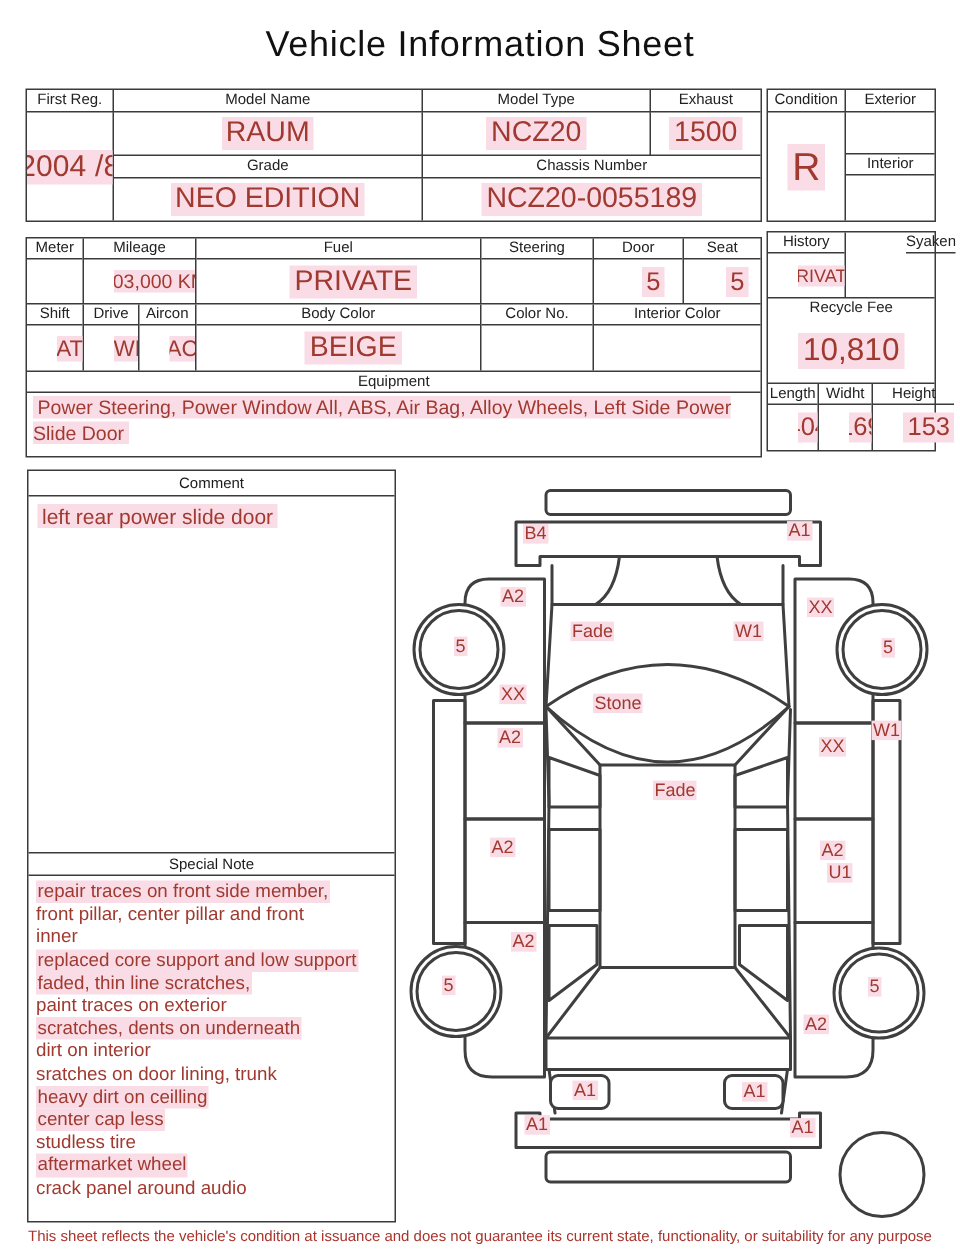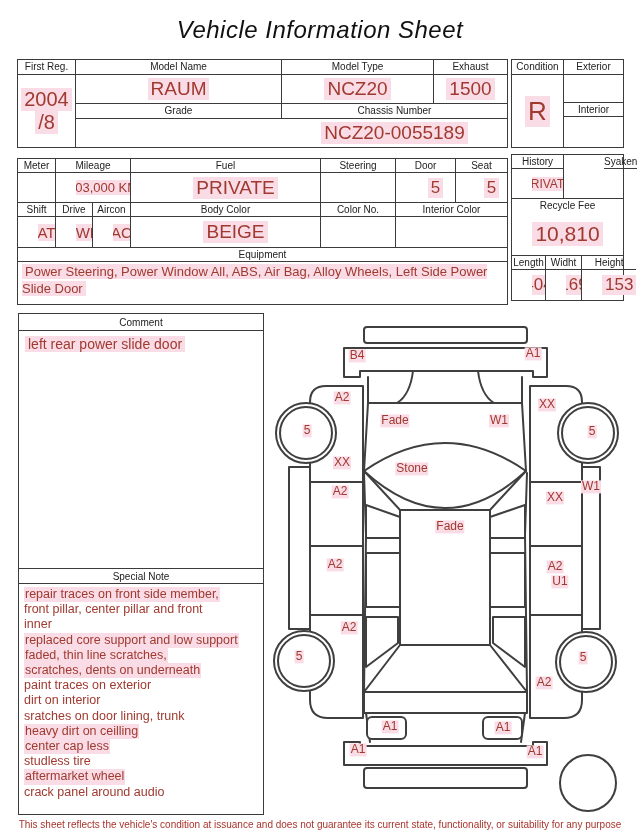--- a/index.html
+++ b/index.html
@@ -2,36 +2,36 @@
 <html style="--accent: #a03a30; --hl: #fadce6; --bd: #3b3b3b;"><head>
 <meta charset="utf-8">
 <style>
   :root{ --accent:#a03a30; --hl:#fadce6; --bd:#3b3b3b; }
   *{ box-sizing:border-box; margin:0; padding:0; }
   html,body{ background:#fff; }
   body{ font-family:"Liberation Sans","DejaVu Sans",sans-serif; color:#1a1a1a; }
   .page{ position:relative; width:640px; height:835px; background:#fff; overflow:hidden; }
 
   .title{ position:absolute; top:16px; left:0; width:100%; text-align:center;
-          font-size:24px; letter-spacing:.5px; color:#111;font-style:italic; }
+          font-size:24px; letter-spacing:.5px; color:#111; }
 
   .box{ position:absolute; border:1.5px solid var(--bd); background:#fff; }
 
   .lbl{ font-size:10px; color:#222; display:flex; align-items:center; justify-content:center;
         line-height:1; white-space:nowrap; overflow:hidden; }
   .val{ display:flex; align-items:center; justify-content:center; overflow:hidden; }
   .rv{ color:var(--accent); background:var(--hl); padding:0 3px; white-space:nowrap; }
 
   .br{ border-right:1.5px solid var(--bd); }
   .bb{ border-bottom:1.5px solid var(--bd); }
 
   
   #t1{ left:17px; top:59px; width:491px; height:89px; display:grid;
        grid-template-columns:58px 206px 152px 1fr; grid-template-rows:15px 29px 15px 1fr; }
-  #t1 .firstreg-val{ grid-row:2/5; grid-column:1; flex-direction:column; justify-content:center; }
+  #t1 .firstreg-val{ grid-row:2/5; grid-column:1; flex-direction:row; justify-content:center; }
   #t1 .chassis-lbl{ grid-column:3/5; }
   #t1 .chassis-val{ grid-column:3/5; }
 
   #cond{ left:511px; top:59px; width:113px; height:89px; display:grid;
          grid-template-columns:52px 1fr; grid-template-rows:15px 28px 14px 1fr;text-align:right; }
   #cond .cond-val{ grid-row:2/5; grid-column:1; }
 
   
   #t2{ left:17px; top:158px; width:491px; height:147px; }
   .t2band{ display:grid; width:100%; }
@@ -98,20 +98,23 @@
     <div class="val br bb fs19">
         <span class="rv">NCZ20</span>
       </div>
     <div class="val bb fs19">
         <span class="rv">1500</span>
       </div>
 
     <div class="lbl br bb">Grade</div>
     <div class="lbl bb chassis-lbl">Chassis Number</div>
 
+    <div class="val br fs19">
+        <span class="rv">NEO EDITION</span>
+      </div>
     <div class="val chassis-val fs19">
         <span class="rv">NCZ20-0055189</span>
       </div>
   </div>
 
   <div class="box" id="cond">
     <div class="lbl br bb">Condition</div>
     <div class="lbl bb">Exterior</div>
     <div class="val br cond-val fs26">
         <span class="rv">R</span>
@@ -240,22 +243,22 @@
     <div class="comment-body">
       <span class="rv">left rear power slide door</span>
     </div>
     <div class="band-hdr sn-hdr">Special Note</div>
     <div class="note-area">
         <div class="note-line hl">repair traces on front side member,</div>
         <div class="note-line">front pillar, center pillar and front</div>
         <div class="note-line">inner</div>
         <div class="note-line hl">replaced core support and low support</div>
         <div class="note-line hl">faded, thin line scratches,</div>
+        <div class="note-line">paint traces on exterior</div>
         <div class="note-line hl">scratches, dents on underneath</div>
-        <div class="note-line">paint traces on exterior</div>
         <div class="note-line">dirt on interior</div>
         <div class="note-line">sratches on door lining, trunk</div>
         <div class="note-line hl">heavy dirt on ceilling</div>
         <div class="note-line hl">center cap less</div>
         <div class="note-line">studless tire</div>
         <div class="note-line hl">aftermarket wheel</div>
         <div class="note-line">crack panel around audio</div>
       </div>
   </div>
 

